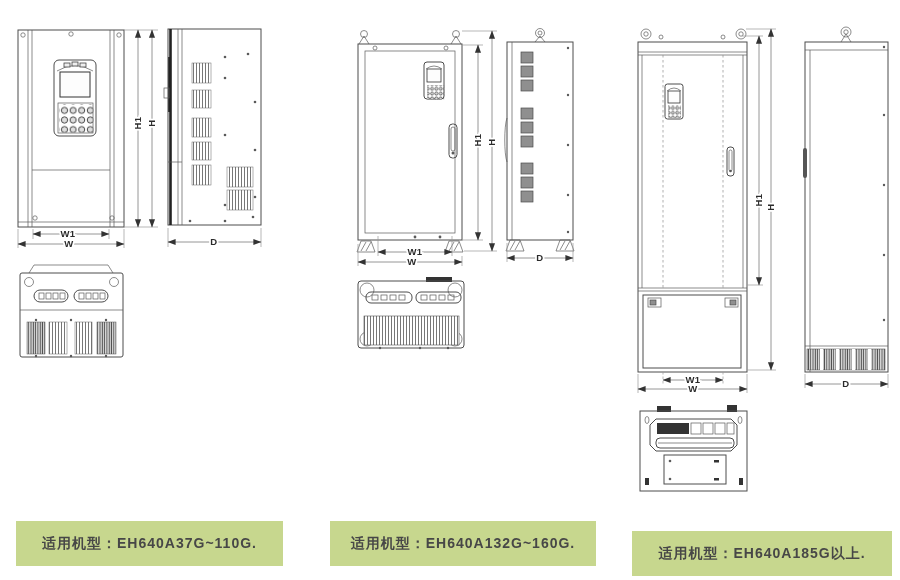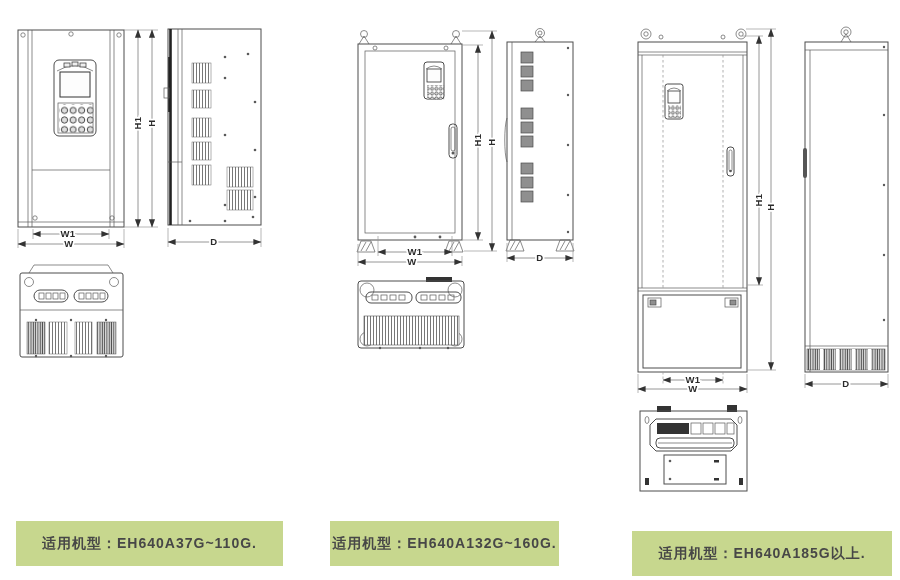--- a/index.html
+++ b/index.html
@@ -25,21 +25,21 @@
     paint-order:stroke;stroke:#fff;stroke-width:3.5px;
     text-anchor:middle;dominant-baseline:middle;letter-spacing:.5px;
   }
   .caption{
     position:absolute;top:521px;height:45px;
     display:flex;align-items:center;justify-content:center;
     background:#c7d78e;color:#474747;
     font-size:14px;font-weight:bold;letter-spacing:1px;
   }
   #cap1{left:16px;width:267px;}
-  #cap2{left:330px;width:229px;}
+  #cap2{left:330px;width:266px;}
   #cap3{left:632px;width:260px;margin-top:10px;}
 </style>
 </head>
 <body>
 
 <svg width="900" height="580" viewBox="0 0 900 580">
   <defs>
     <marker id="arr" viewBox="0 0 10 10" refX="8.5" refY="5" markerWidth="9" markerHeight="9" orient="auto-start-reverse" markerUnits="userSpaceOnUse">
       <path d="M0,1.6 L9,5 L0,8.4 Z" fill="#333"></path>
     </marker>

